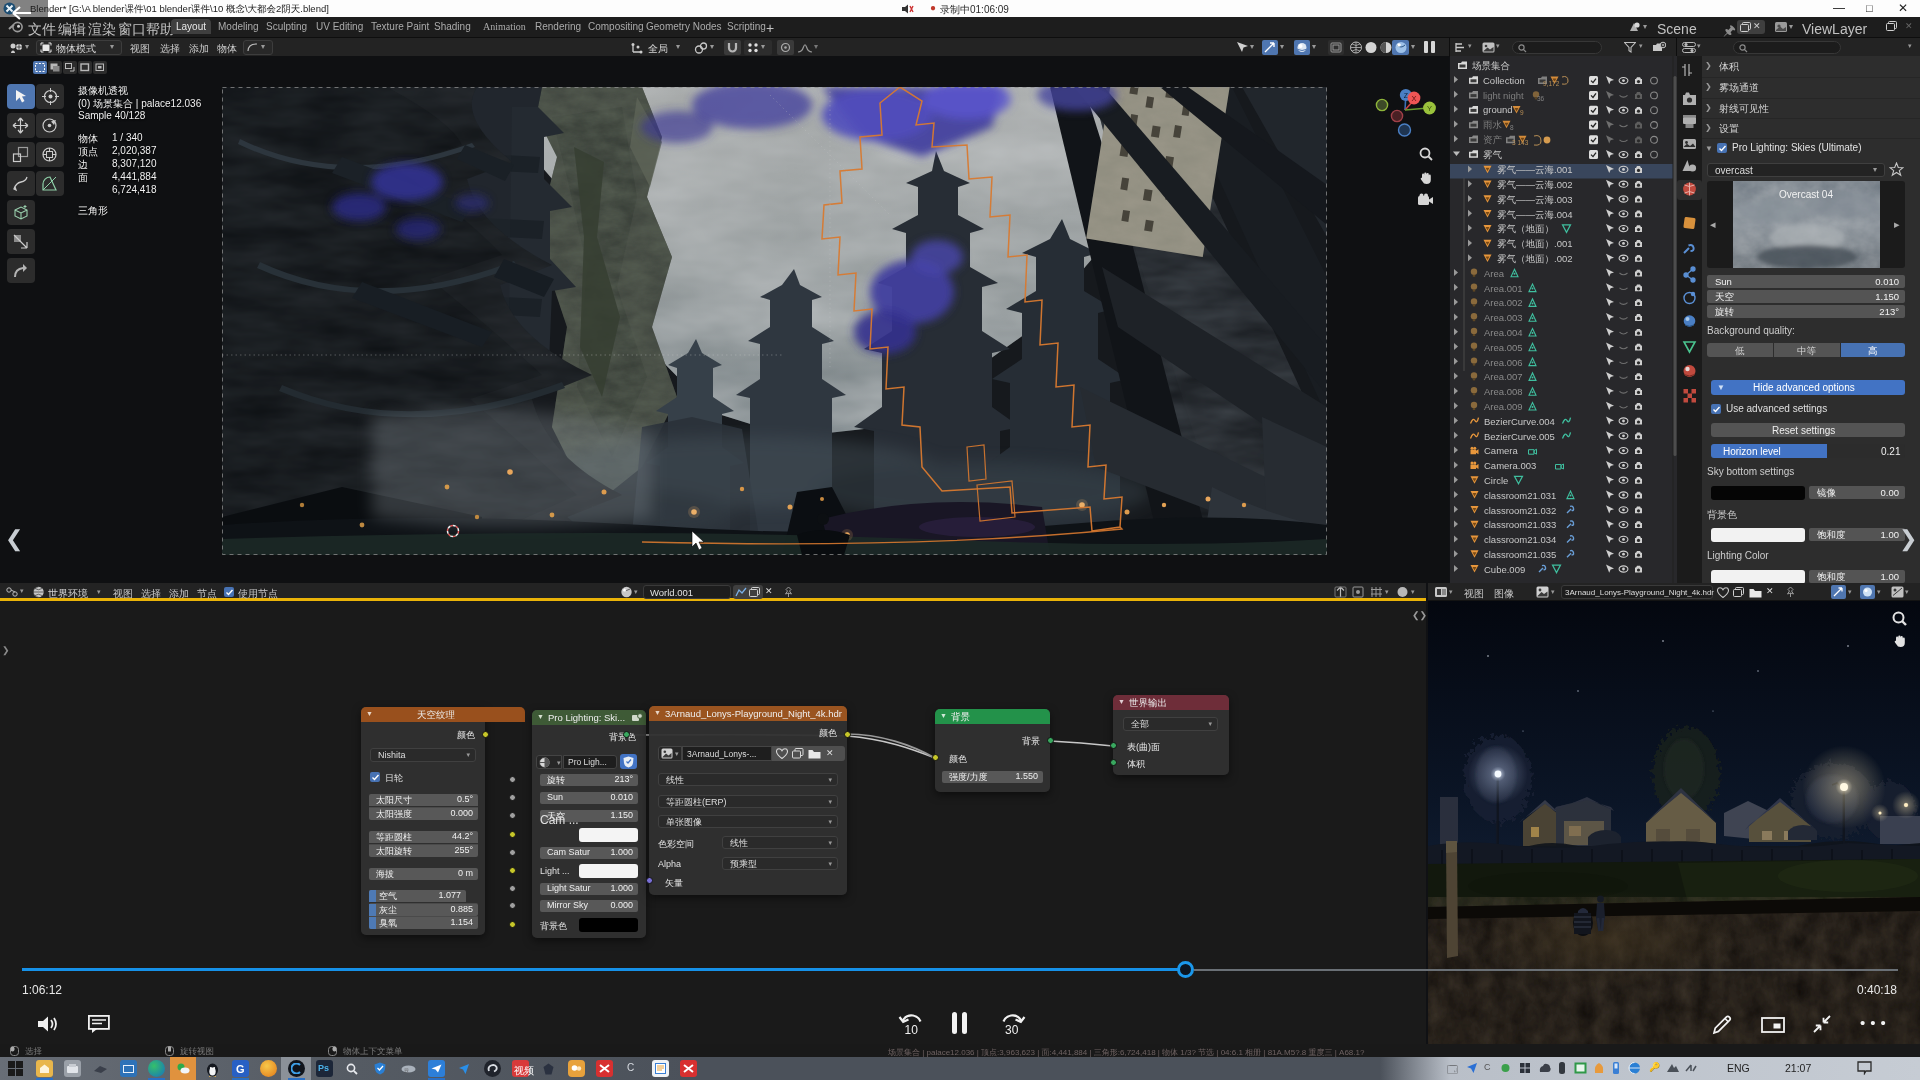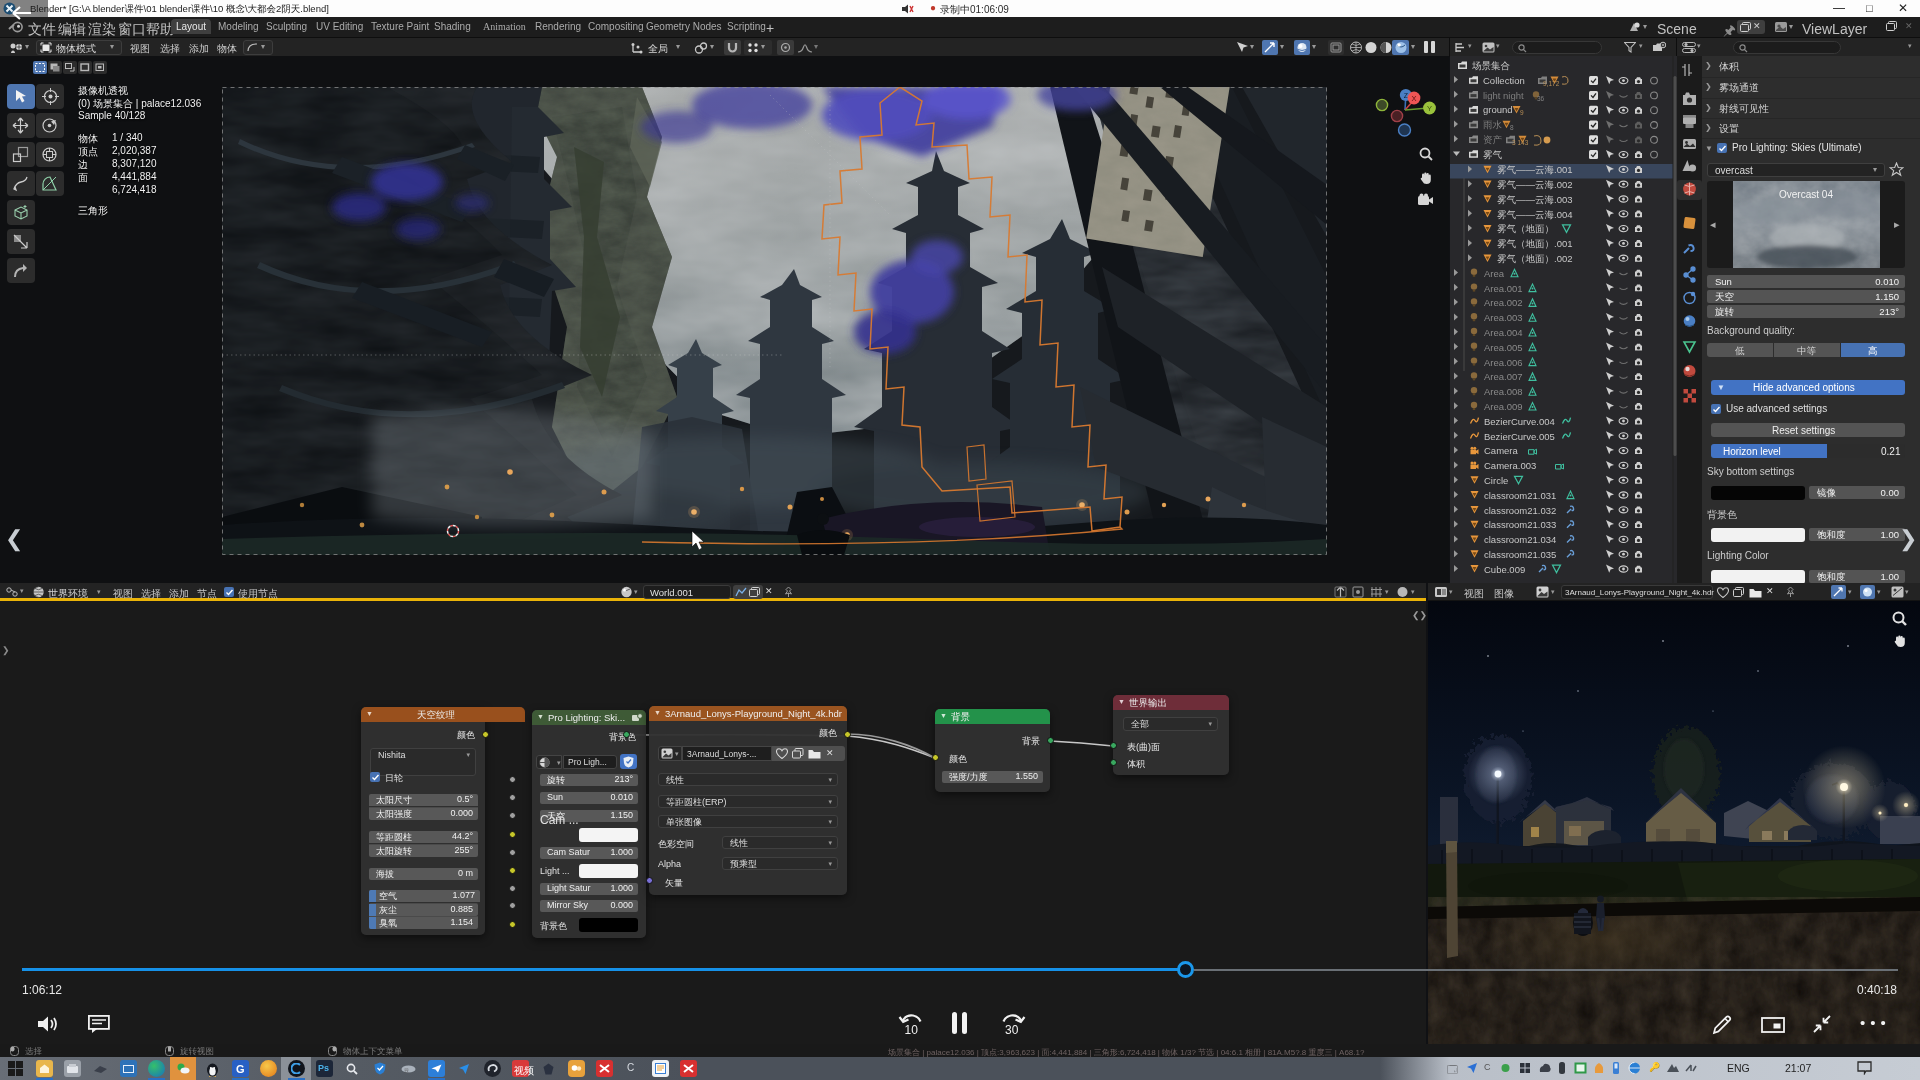--- a/index.html
+++ b/index.html
@@ -1165,21 +1165,21 @@
 
   <svg class="abs" style="left:0;top:0;" width="1426" height="461">
     <path d="M626 152 C700 152 800 151 847 153 C885 156 912 166 935 175" fill="none" stroke="#c8c8c8" stroke-width="1.6"></path>
     <path d="M847 151 C880 151 912 162 935 175" fill="none" stroke="#9a9a9a" stroke-width="1.6"></path>
     <path d="M1050 158 C1072 159 1095 161 1113 163" fill="none" stroke="#c8c8c8" stroke-width="1.6"></path>
   </svg>
 
   <div class="node" style="left:361px;top:124px;width:124px;height:228px;">
     <div class="nhdr" style="background:#99501d;padding-left:40px;"><span style="margin-left:16px;line-height:15px;">天空纹理</span><span style="position:absolute;left:5px;top:3px;font-size:7px;color:#e8d5c5;">▼</span></div>
     <div class="tx" style="right:10px;top:22px;font-size:9px;color:#e8e8e8;">颜色</div>
-    <div class="ndd" style="left:9px;top:41px;width:106px;height:28px;"><span style="margin-left:7px;line-height:12px;">Nishita</span><span style="position:absolute;right:5px;top:2px;font-size:7px;color:#999;">▾</span></div>
+    <div class="ndd" style="left:9px;top:41px;width:106px;height:14px;"><span style="margin-left:7px;line-height:12px;">Nishita</span><span style="position:absolute;right:5px;top:2px;font-size:7px;color:#999;">▾</span></div>
     <div class="abs" style="left:9px;top:65px;width:10px;height:10px;background:#4772b3;border-radius:2px;"></div>
     <svg class="abs" style="left:10px;top:66px;" width="9" height="9">
           <path d="M1.5 4.5 L3.5 6.5 L7.5 2" stroke="#fff" stroke-width="1.4" fill="none"></path>
         </svg>
     <div class="tx" style="left:24px;top:65px;font-size:9px;color:#e0e0e0;">日轮</div>
     <div class="nrow" style="left:8px;top:87px;width:109px;border-radius:2px 2px 0 0;">
           <span class="l">太阳尺寸</span>
           <span class="r">0.5°</span>
         </div>
     <div class="nrow" style="left:8px;top:100px;width:109px;border-radius:0 0 2px 2px;border-top:1px solid #4a4a4a;">
@@ -1191,21 +1191,21 @@
           <span class="r">44.2°</span>
         </div>
     <div class="nrow" style="left:8px;top:137px;width:109px;border-radius:0 0 2px 2px;border-top:1px solid #4a4a4a;">
           <span class="l">太阳旋转</span>
           <span class="r">255°</span>
         </div>
     <div class="nrow" style="left:8px;top:161px;width:109px;">
           <span class="l">海拔</span>
           <span class="r">0 m</span>
         </div>
-    <div class="nrow" style="left:8px;top:183px;width:87px;border-radius:2px 2px 0 0;padding-left:24px;">
+    <div class="nrow" style="left:8px;top:183px;width:97px;border-radius:2px 2px 0 0;">
           <span style="position:absolute;left:0;top:0;width:7px;height:12px;background:#4e7ab5;border-radius:2px 0 0 0;"></span>
           <span class="l" style="left:10px;">空气</span>
           <span class="r">1.077</span>
         </div>
     <div class="nrow" style="left:8px;top:196px;width:109px;border-top:1px solid #4a4a4a;">
           <span style="position:absolute;left:0;top:0;width:7px;height:12px;background:#4e7ab5;"></span>
           <span class="l" style="left:10px;">灰尘</span>
           <span class="r">0.885</span>
         </div>
     <div class="nrow" style="left:8px;top:209px;width:109px;border-radius:0 0 2px 2px;border-top:1px solid #4a4a4a;">

